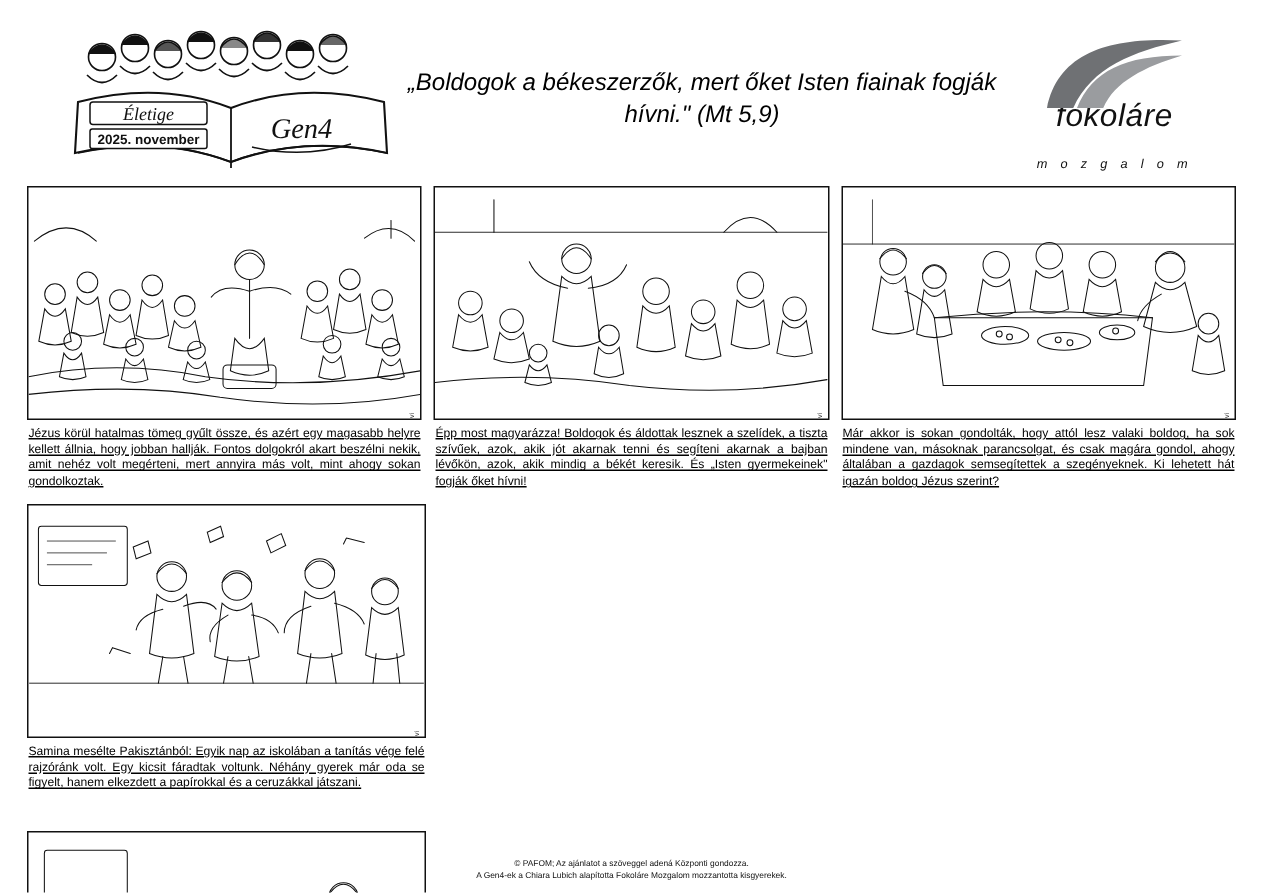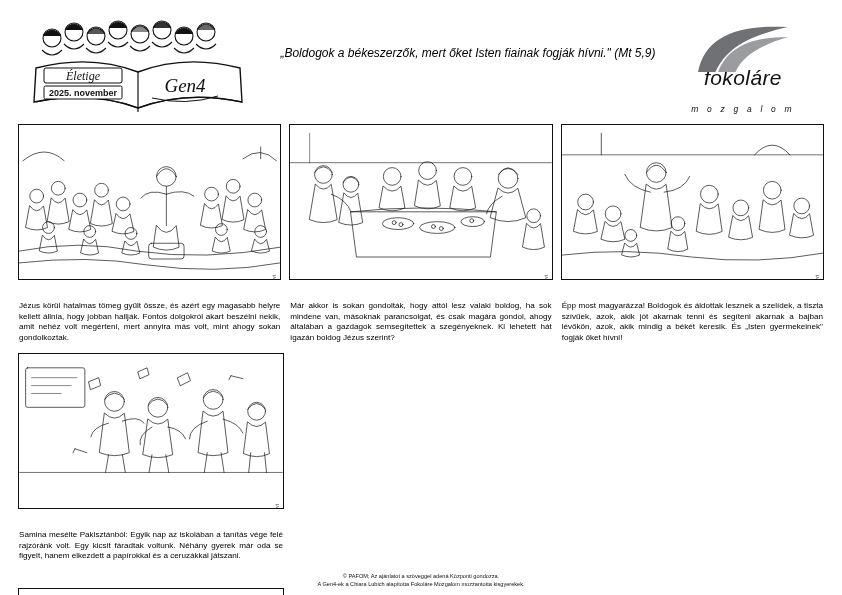--- a/index.html
+++ b/index.html
@@ -11,31 +11,31 @@
     color: #000;
     overflow: hidden;
     position: relative;
   }
   .page { position:relative; width:842px; height:595px; padding: 14px 18px 0 18px; }
 
   
   .header { position:relative; height: 104px; }
 
   .logo-block {
-    position:absolute; left: 12px; top: 2px; width: 225px; height: 100px;
+    position:absolute; left: 28px; top: 2px; width: 225px; height: 100px;
   }
   .logo-block svg { display:block; }
 
   .title-block { position:absolute; left: 250px; top: 6px; width: 400px; text-align:center; }
   .main-title {
     font-style: italic; font-weight: bold; font-size: 21px; letter-spacing: .2px;
     margin: 10px 0 0 0;
   }
   .subtitle {
-    font-style: italic; font-size: 12px; margin-top: 26px; line-height: 1.3;
+    font-style: italic; font-size: 16px; margin-top: 26px; line-height: 1.3;
   }
 
   .brand-block { position:absolute; right: 6px; top: 8px; width: 150px; text-align:center;font-style:italic; }
   .brand-mark { height: 42px; position:relative; }
   .brand-name { font-size: 21px; letter-spacing: .4px; margin-top: 2px; color:#111; }
   .brand-sub { font-size: 8.5px; letter-spacing: 3.2px; margin-top: 14px; color:#111; }
 
   
   .grid { margin-top: 6px; }
   .row { display:flex; gap: 8px; }
@@ -49,21 +49,21 @@
   }
   .panel .copyright {
     position:absolute; right: 3px; bottom: 4px;
     font-size: 4.6px; color:#333; transform: rotate(-90deg);
     transform-origin: 100% 100%;
     white-space: nowrap;
     letter-spacing: .2px;
   }
   .caption {
     font-size: 8.1px; line-height: 1.32; text-align: justify;
-    margin-top: 21px; padding: 0 1px; min-height: 50px;
+    margin-top: 4px; padding: 0 1px; min-height: 50px; text-decoration: underline;
   }
   .row + .row { margin-top: 2px; flex-direction: column; }
 
   
   .footer {
     position:absolute; left:0; right:0; bottom: 6px;
     text-align:center; font-size: 5.6px; line-height: 1.55; color:#111;
   }
 
   
@@ -202,70 +202,20 @@
           <div class="copyright">© Ciaran Burke / CSC Audiovisivi</div>
         </div>
         <div class="caption">Jézus körül hatalmas tömeg gyűlt össze, és azért egy magasabb helyre kellett állnia, hogy jobban hallják. Fontos dolgokról akart beszélni nekik, amit nehéz volt megérteni, mert annyira más volt, mint ahogy sokan gondolkoztak.</div>
       </div>
 
       <div class="cell">
         <div class="panel">
           <div class="art">
             <svg viewBox="0 0 266 156" xmlns="http://www.w3.org/2000/svg">
               <g fill="none" stroke="#111" stroke-width="0.7" stroke-linecap="round">
-
-                <path d="M62 88 l148 0 l-6 46 l-136 0 z"></path>
-                <path d="M62 88 q74 -8 148 0"></path>
-                <ellipse cx="110" cy="100" rx="16" ry="6"></ellipse>
-                <ellipse cx="150" cy="104" rx="18" ry="6"></ellipse>
-                <ellipse cx="186" cy="98" rx="12" ry="5"></ellipse>
-                <circle cx="106" cy="99" r="2"></circle>
-                  <circle cx="113" cy="101" r="2"></circle>
-                <circle cx="146" cy="103" r="2"></circle>
-                  <circle cx="154" cy="105" r="2"></circle>
-                <circle cx="185" cy="97" r="2"></circle>
-
-                <circle cx="222" cy="54" r="10"></circle>
-                <path d="M212 50 q10 -14 20 0"></path>
-                <path d="M212 64 q10 10 20 0 l8 30 q-18 8 -36 0 z"></path>
-                <path d="M216 72 q-14 8 -16 18"></path>
-
-                <circle cx="34" cy="50" r="9"></circle>
-                <path d="M25 48 q9 -12 18 0"></path>
-                <path d="M26 60 q8 10 16 0 l6 36 q-14 6 -28 0 z"></path>
-                <path d="M42 70 q16 6 20 18"></path>
-                <circle cx="62" cy="60" r="8"></circle>
-                <path d="M54 58 q8 -11 16 0"></path>
-                <path d="M55 69 q7 9 14 0 l5 30 q-12 5 -24 0 z"></path>
-
-                <circle cx="104" cy="52" r="9"></circle>
-                  <path d="M95 62 q9 10 18 0 l4 22 q-13 6 -26 0 z"></path>
-                <circle cx="140" cy="46" r="9"></circle>
-                  <path d="M131 56 q9 10 18 0 l4 26 q-13 6 -26 0 z"></path>
-                <circle cx="176" cy="52" r="9"></circle>
-                  <path d="M167 62 q9 10 18 0 l4 22 q-13 6 -26 0 z"></path>
-
-                <circle cx="248" cy="92" r="7"></circle>
-                <path d="M241 100 q7 9 14 0 l4 24 q-11 5 -22 0 z"></path>
-
-                <path d="M0 38 l266 0" stroke-width="0.6"></path>
-                <path d="M20 38 l0 -30" stroke-width="0.5"></path>
-              </g>
-            </svg>
-          </div>
-          <div class="copyright">© Ciaran Burke / CSC Audiovisivi</div>
-        </div>
-        <div class="caption">Már akkor is sokan gondolták, hogy attól lesz valaki boldog, ha sok mindene van, másoknak parancsolgat, és csak magára gondol, ahogy általában a gazdagok semsegítettek a szegényeknek. Ki lehetett hát igazán boldog Jézus szerint?</div>
-      </div>
-
-      <div class="cell">
-        <div class="panel">
-          <div class="art">
-            <svg viewBox="0 0 266 156" xmlns="http://www.w3.org/2000/svg">
-              <g fill="none" stroke="#111" stroke-width="0.7" stroke-linecap="round">
                 <path d="M0 132 q66 -8 132 2 q68 8 134 -4"></path>
 
                 <circle cx="96" cy="48" r="10"></circle>
                 <path d="M86 48 q10 -15 20 0"></path>
                 <path d="M86 60 q10 10 20 0 l6 44 q-16 7 -32 0 z"></path>
                 <path d="M90 68 q-20 -4 -26 -18"></path>
                 <path d="M104 68 q20 -2 26 -16"></path>
 
                 <circle cx="24" cy="78" r="8"></circle>
                   <path d="M16 86 q8 10 16 0 l4 22 q-12 5 -24 0 z"></path>
@@ -286,20 +236,70 @@
 
                 <path d="M0 30 l266 0" stroke-width="0.6"></path>
                 <path d="M196 30 q18 -20 36 0"></path>
                 <path d="M40 30 l0 -22"></path>
               </g>
             </svg>
           </div>
           <div class="copyright">© Ciaran Burke / CSC Audiovisivi</div>
         </div>
         <div class="caption">Épp most magyarázza! Boldogok és áldottak lesznek a szelídek, a tiszta szívűek, azok, akik jót akarnak tenni és segíteni akarnak a bajban lévőkön, azok, akik mindig a békét keresik. És „Isten gyermekeinek" fogják őket hívni!</div>
+      </div>
+
+      <div class="cell">
+        <div class="panel">
+          <div class="art">
+            <svg viewBox="0 0 266 156" xmlns="http://www.w3.org/2000/svg">
+              <g fill="none" stroke="#111" stroke-width="0.7" stroke-linecap="round">
+
+                <path d="M62 88 l148 0 l-6 46 l-136 0 z"></path>
+                <path d="M62 88 q74 -8 148 0"></path>
+                <ellipse cx="110" cy="100" rx="16" ry="6"></ellipse>
+                <ellipse cx="150" cy="104" rx="18" ry="6"></ellipse>
+                <ellipse cx="186" cy="98" rx="12" ry="5"></ellipse>
+                <circle cx="106" cy="99" r="2"></circle>
+                  <circle cx="113" cy="101" r="2"></circle>
+                <circle cx="146" cy="103" r="2"></circle>
+                  <circle cx="154" cy="105" r="2"></circle>
+                <circle cx="185" cy="97" r="2"></circle>
+
+                <circle cx="222" cy="54" r="10"></circle>
+                <path d="M212 50 q10 -14 20 0"></path>
+                <path d="M212 64 q10 10 20 0 l8 30 q-18 8 -36 0 z"></path>
+                <path d="M216 72 q-14 8 -16 18"></path>
+
+                <circle cx="34" cy="50" r="9"></circle>
+                <path d="M25 48 q9 -12 18 0"></path>
+                <path d="M26 60 q8 10 16 0 l6 36 q-14 6 -28 0 z"></path>
+                <path d="M42 70 q16 6 20 18"></path>
+                <circle cx="62" cy="60" r="8"></circle>
+                <path d="M54 58 q8 -11 16 0"></path>
+                <path d="M55 69 q7 9 14 0 l5 30 q-12 5 -24 0 z"></path>
+
+                <circle cx="104" cy="52" r="9"></circle>
+                  <path d="M95 62 q9 10 18 0 l4 22 q-13 6 -26 0 z"></path>
+                <circle cx="140" cy="46" r="9"></circle>
+                  <path d="M131 56 q9 10 18 0 l4 26 q-13 6 -26 0 z"></path>
+                <circle cx="176" cy="52" r="9"></circle>
+                  <path d="M167 62 q9 10 18 0 l4 22 q-13 6 -26 0 z"></path>
+
+                <circle cx="248" cy="92" r="7"></circle>
+                <path d="M241 100 q7 9 14 0 l4 24 q-11 5 -22 0 z"></path>
+
+                <path d="M0 38 l266 0" stroke-width="0.6"></path>
+                <path d="M20 38 l0 -30" stroke-width="0.5"></path>
+              </g>
+            </svg>
+          </div>
+          <div class="copyright">© Ciaran Burke / CSC Audiovisivi</div>
+        </div>
+        <div class="caption">Már akkor is sokan gondolták, hogy attól lesz valaki boldog, ha sok mindene van, másoknak parancsolgat, és csak magára gondol, ahogy általában a gazdagok semsegítettek a szegényeknek. Ki lehetett hát igazán boldog Jézus szerint?</div>
       </div>
     </div>
 
     <div class="row">
 
       <div class="cell">
         <div class="panel">
           <div class="art">
             <svg viewBox="0 0 266 156" xmlns="http://www.w3.org/2000/svg">
               <g fill="none" stroke="#111" stroke-width="0.7" stroke-linecap="round">

